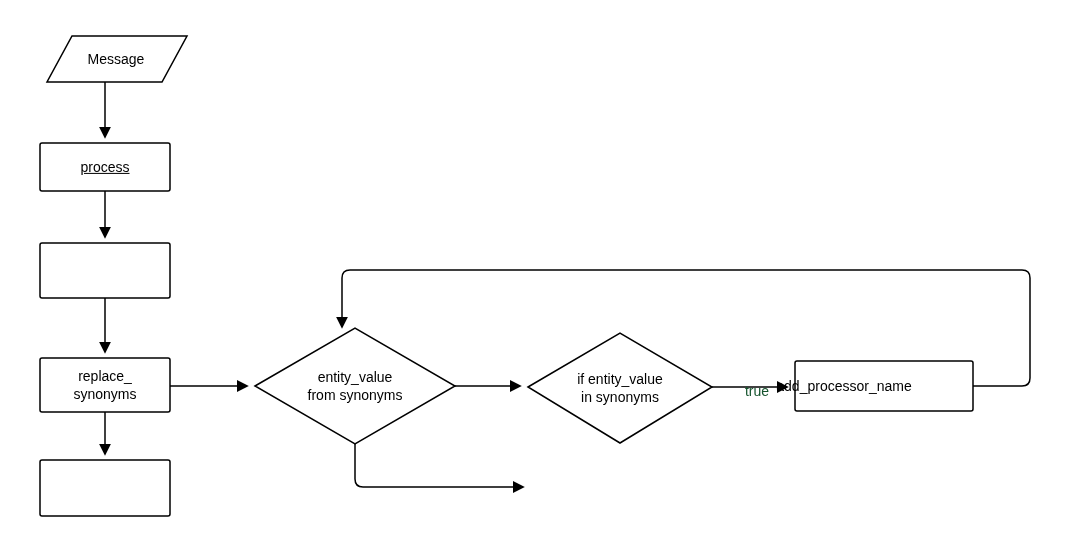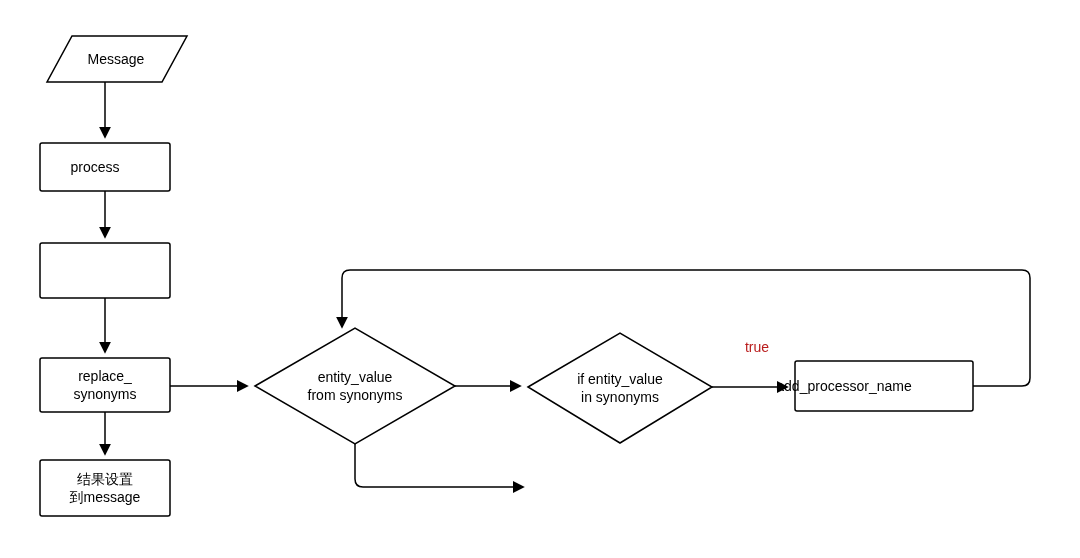--- a/index.html
+++ b/index.html
@@ -37,22 +37,23 @@
     white-space: pre-line;
     font-size: 14px;
     line-height: 1.3;
     color: #000000;
     pointer-events: none;
   }
   .edge-label {
     position: absolute;
     transform: translate(-50%, -50%);
     font-size: 14px;
-    color: #b91c1c;
+    color: #14532d;
     pointer-events: none;
+    margin-top: 44px;
   }
 </style>
 </head>
 <body>
 
 <div class="canvas">
 
   <svg width="1080" height="558" viewBox="0 0 1080 558">
     <defs>
       <marker id="arrow" viewBox="0 0 10 10" refX="8.5" refY="5" markerWidth="8" markerHeight="8" orient="auto-start-reverse">
@@ -74,25 +75,23 @@
     <rect class="shape" x="40" y="143" width="130" height="48" rx="2"></rect>
     <rect class="shape" x="40" y="243" width="130" height="55" rx="2"></rect>
     <rect class="shape" x="40" y="358" width="130" height="54" rx="2"></rect>
     <rect class="shape" x="40" y="460" width="130" height="56" rx="2"></rect>
     <polygon class="shape" points="255,386 355,328 455,386 355,444"></polygon>
     <polygon class="shape" points="528,387 620,333 712,387 620,443"></polygon>
     <rect class="shape" x="795" y="361" width="178" height="50" rx="2"></rect>
   </svg>
 
   <div class="node-label" style="left:116px; top:59px;">Message</div>
-  <div class="node-label" style="left:95px; top:167px;">process</div>
+  <div class="node-label" style="left:105px; top:167px;text-decoration:underline;">process</div>
   <div class="node-label" style="left:105px; top:385px;">replace_
 synonyms</div>
-  <div class="node-label" style="left:105px; top:488px;">结果设置
-到message</div>
   <div class="node-label" style="left:620px; top:388px;">if entity_value
 in synonyms</div>
   <div class="node-label" style="left:355px; top:386px;">entity_value
 from synonyms</div>
   <div class="node-label" style="left:844px; top:386px;">add_processor_name</div>
 
   <div class="edge-label" style="left:757px; top:347px;">true</div>
 
 </div>
 

